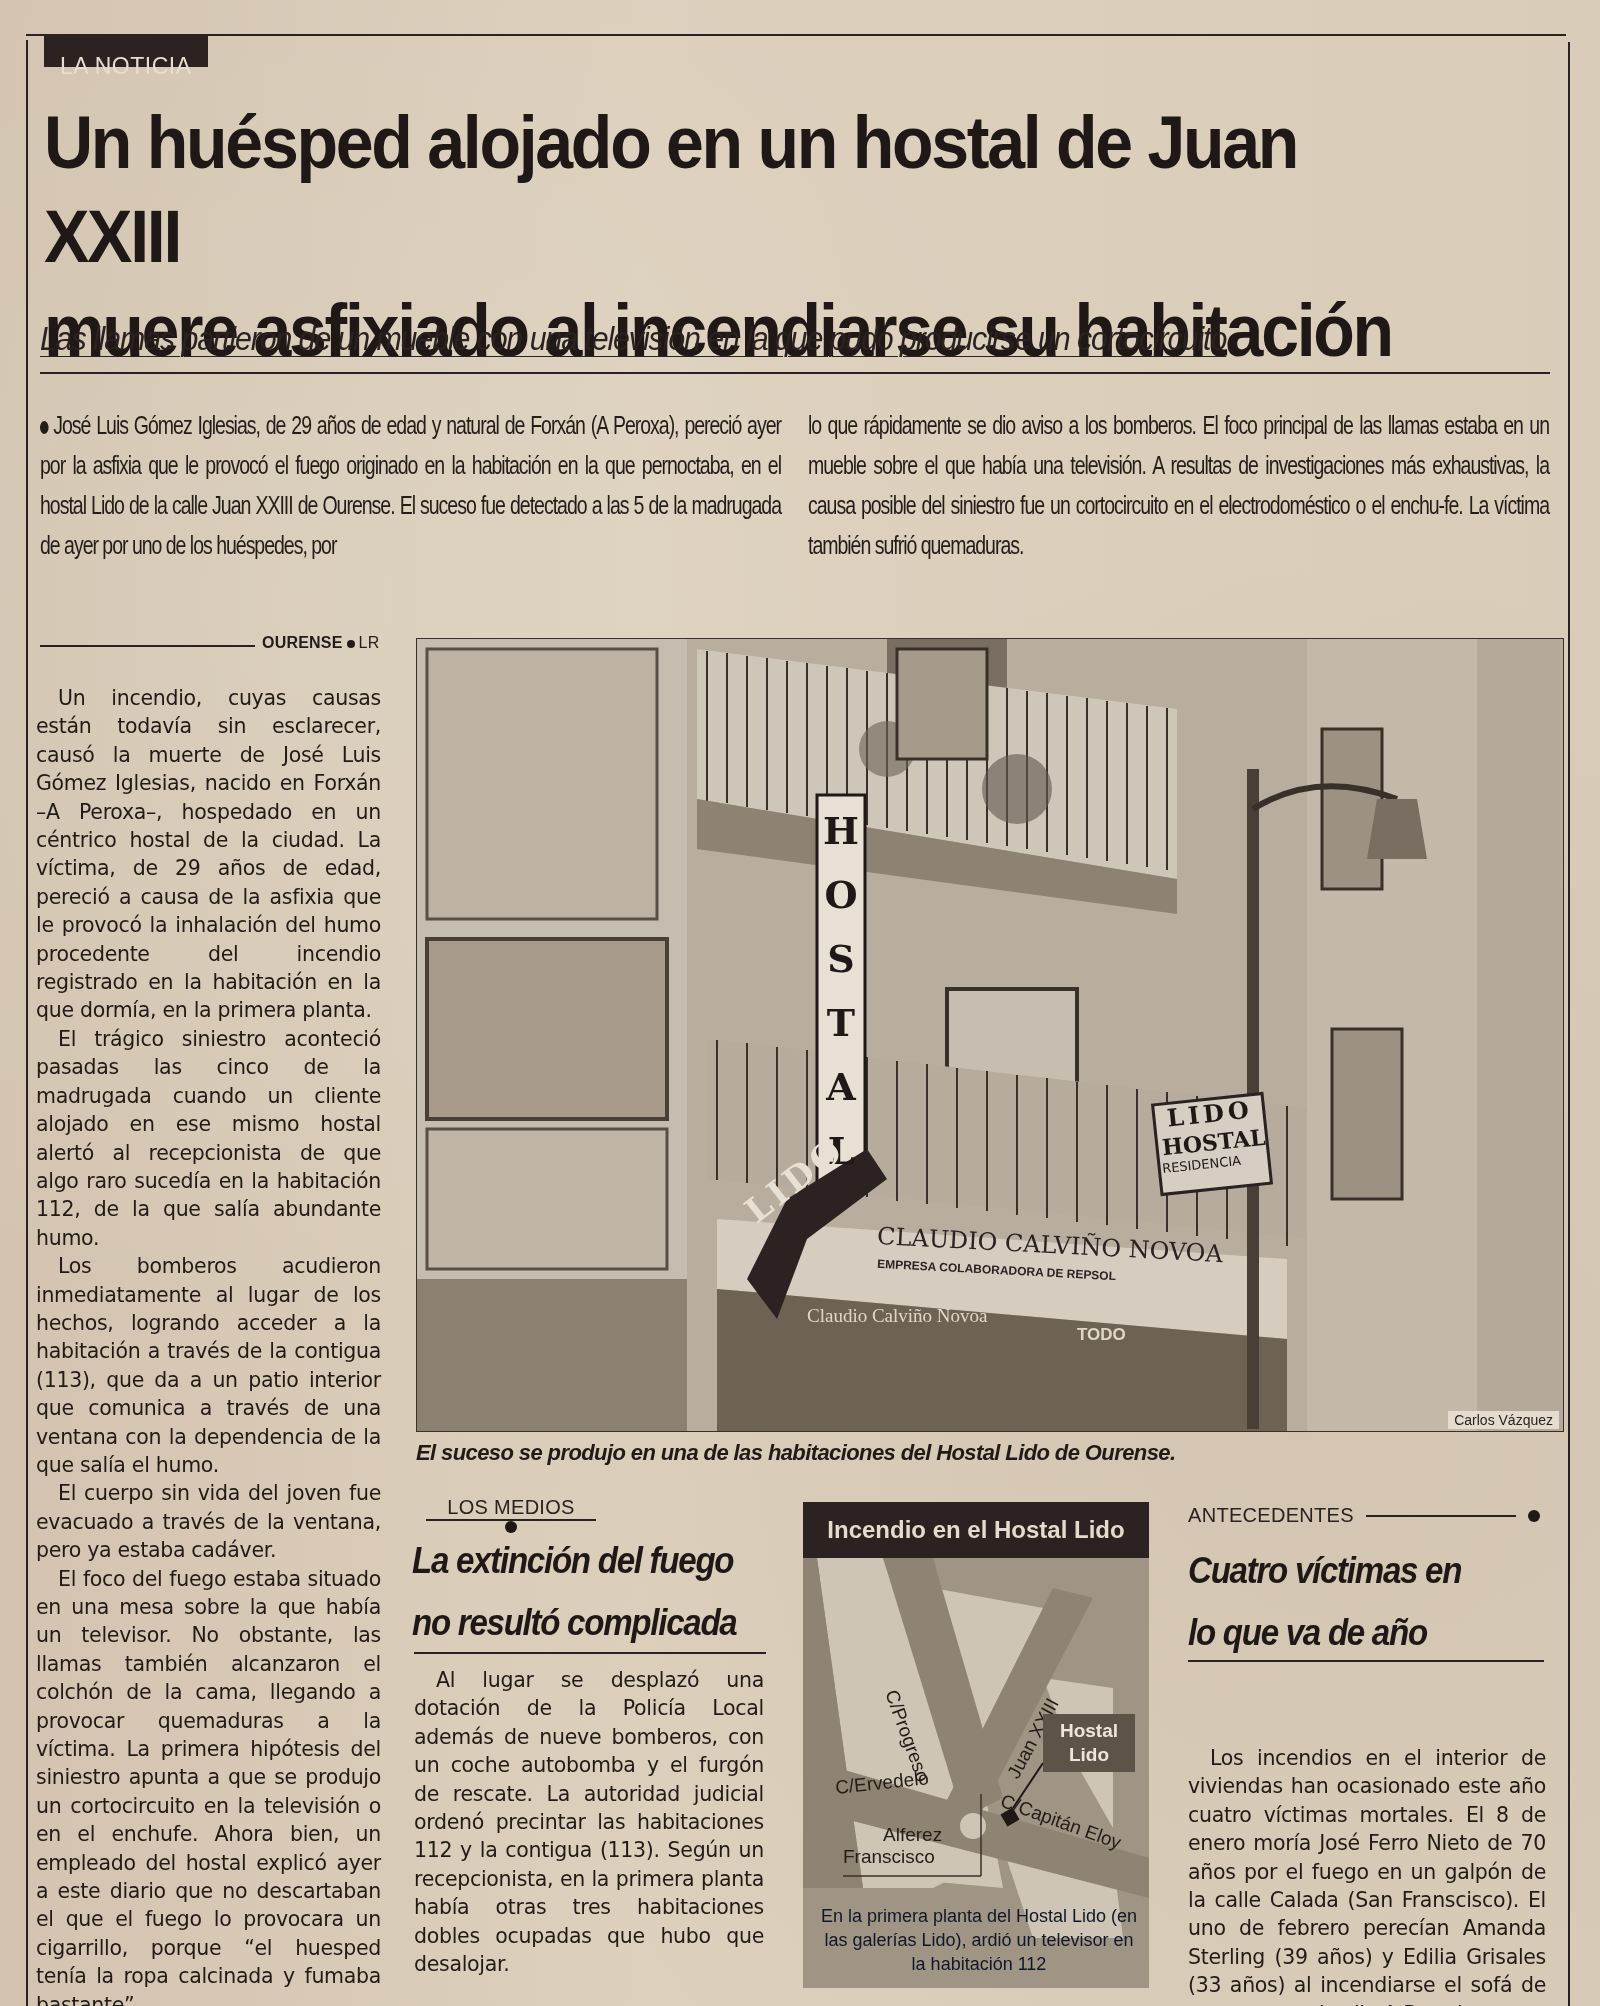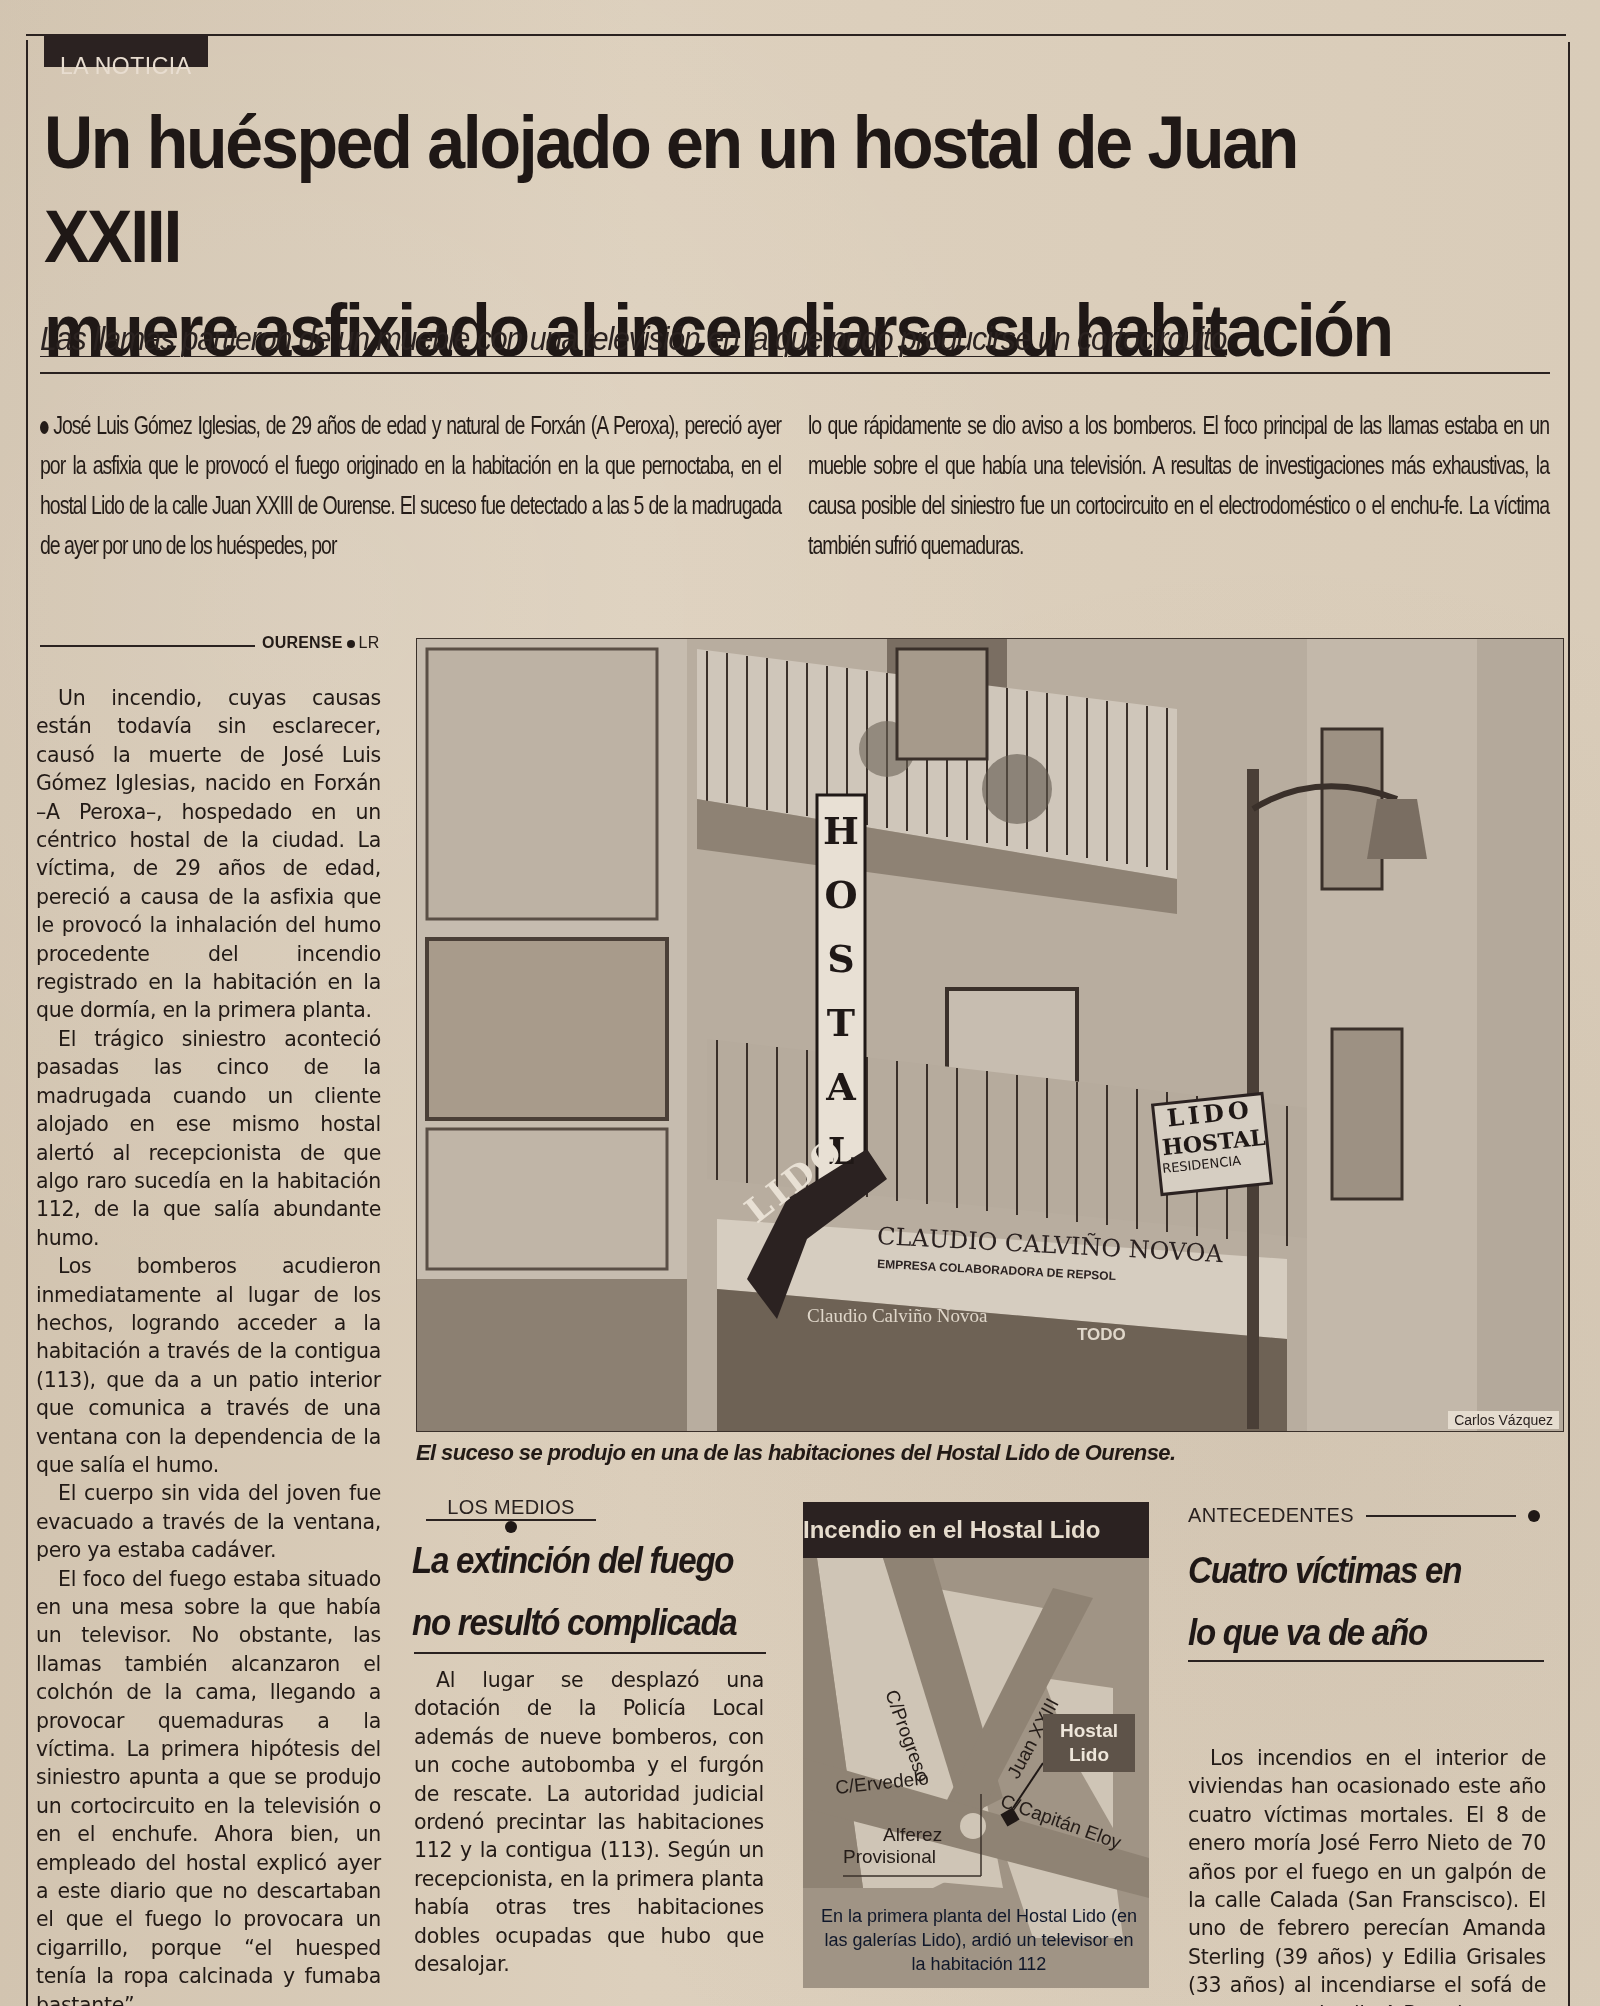--- a/index.html
+++ b/index.html
@@ -87,21 +87,21 @@
     transform: scaleX(0.92); transform-origin: left top;
   }
   .section-rule { position: absolute; height: 2px; background: #2a2220; }
 
   .map {
     position: absolute; left: 803px; top: 1502px; width: 346px; height: 486px;
     background: #9f9385; overflow: hidden;
   }
   .map-title {
     position: absolute; left: 0; top: 0; width: 346px; height: 56px; background: #2b2221;
-    color: #e6dccd; font-size: 24px; font-weight: bold; line-height: 56px; 
+    color: #e6dccd; font-size: 24px; font-weight: bold; line-height: 56px; text-align: center;
   }
   .map svg { position: absolute; left: 0; top: 56px; }
   .map-label { position: absolute; font-size: 19px; color: #241c18; white-space: nowrap; }
   .map-hostal {
     position: absolute; left: 240px; top: 212px; width: 92px; height: 58px;
     background: #5e5349; color: #eee6da; font-weight: bold; font-size: 19px; line-height: 24px; text-align: center;
     padding-top: 5px;
   }
   .map-note {
     position: absolute; left: 16px; top: 402px; width: 320px; font-size: 18px; line-height: 24px;
@@ -277,21 +277,21 @@
     <rect x="200" y="252" width="14" height="14" fill="#1f1816" transform="rotate(-30 207 259)"></rect>
     <line x1="210" y1="250" x2="240" y2="205" stroke="#1f1816" stroke-width="2"></line>
     <line x1="178" y1="236" x2="178" y2="318" stroke="#3a302a" stroke-width="1.5"></line>
     <line x1="40" y1="318" x2="178" y2="318" stroke="#3a302a" stroke-width="1.5"></line>
   </svg>
   <div class="map-label" style="left:98px;top:185px;transform:rotate(70deg);transform-origin:left top;">C/Progreso</div>
   <div class="map-label" style="left:200px;top:270px;transform:rotate(-62deg);transform-origin:left top;">Juan XXIII</div>
   <div class="map-label" style="left:32px;top:270px;transform:rotate(-6deg);">C/Ervedelo</div>
   <div class="map-label" style="left:202px;top:288px;transform:rotate(20deg);transform-origin:left top;">C/Capitán Eloy</div>
   <div class="map-label" style="left:80px;top:322px;">Alferez</div>
-  <div class="map-label" style="left:40px;top:344px;">Provisional</div>
+  <div class="map-label" style="left:40px;top:344px;">Franscisco</div>
   <div class="map-hostal">
     <div>Hostal</div>
     <div>Lido</div>
   </div>
   <div class="map-note">En la primera planta del Hostal Lido (en las galerías Lido), ardió un televisor en la habitación 112</div>
 </div>
 
 <div class="section-label" style="left:1188px;top:1504px;">
   <span>ANTECEDENTES</span>
   <span class="rule" style="width:150px;"></span>

